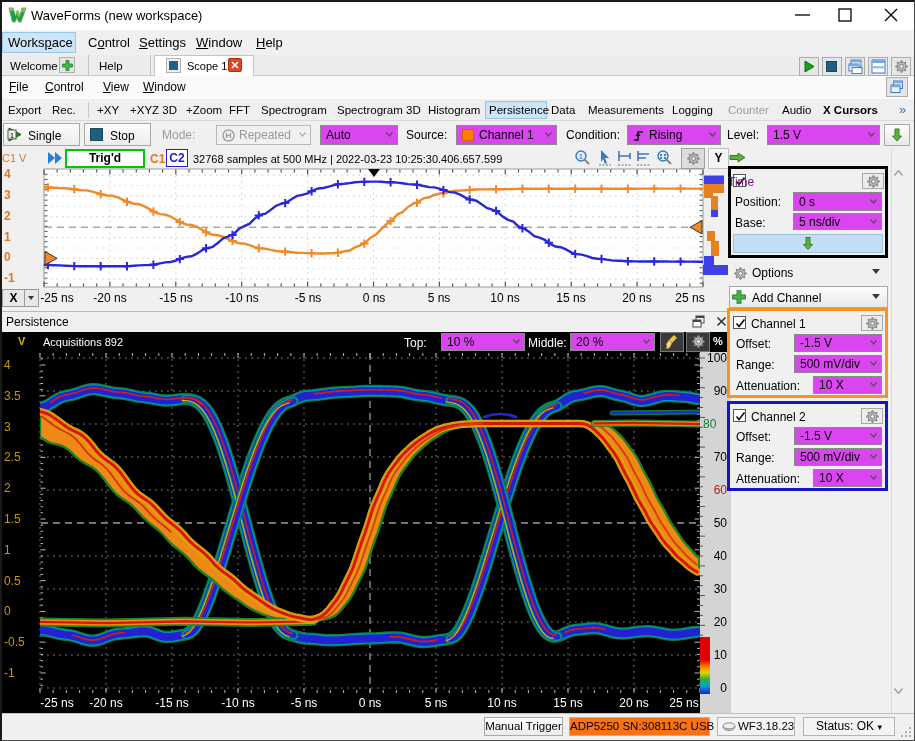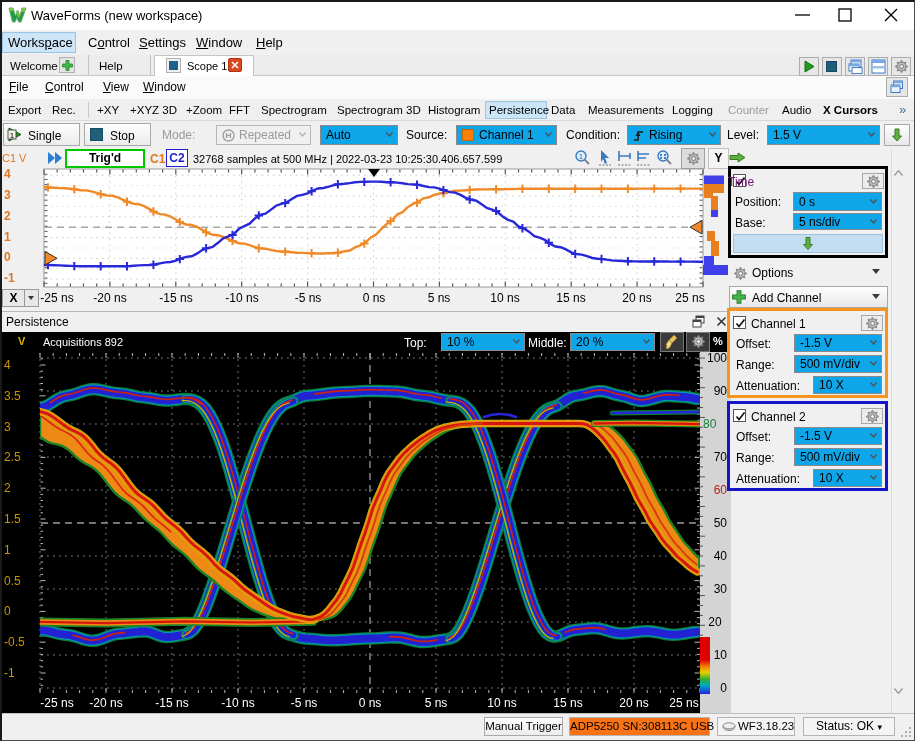--- a/index.html
+++ b/index.html
@@ -1,17 +1,17 @@
 <!DOCTYPE html>
 <html><head><meta charset="utf-8">
 <style>
 *{margin:0;padding:0;box-sizing:border-box;}
 body{width:915px;height:741px;position:relative;font-family:"Liberation Sans",sans-serif;font-size:12px;background:#f0f0f0;overflow:hidden;}
 .abs{position:absolute;}
-.combo{position:absolute;background:#0ea5e9;border:1px solid #8a8a8a;display:flex;align-items:center;padding-left:5px;color:#000;}
+.combo{position:absolute;background:#d946ef;border:1px solid #8a8a8a;display:flex;align-items:center;padding-left:5px;color:#000;}
 .combo .chev{position:absolute;right:4px;top:50%;margin-top:-3px;width:7px;height:5px;}
 .chev svg{display:block}
 .gearbtn{position:absolute;display:flex;align-items:center;justify-content:center;}
 .cbx{position:absolute;width:13px;height:13px;background:#fff;border:1px solid #555;}
 .cbx svg{position:absolute;left:1px;top:1px;}
 .ddarrow{position:absolute;width:0;height:0;border-left:4px solid transparent;border-right:4px solid transparent;border-top:5px solid #3a3a3a;}
 </style></head>
 <body>
 <div class="abs" style="left:0;top:0;width:915px;height:741px;border:1px solid #4a4a4a;border-top:2px solid #1a1a1a;border-left:2px solid #1a1a1a;z-index:99;pointer-events:none"></div>
 
@@ -796,21 +796,21 @@
 </svg>
 <div class="abs" style="left:700px;top:352px;width:31px;height:361px;background:#d4d4d4;"></div>
 <div class="abs" style="left:703px;top:351px;width:24px;text-align:right;color:#000;font-size:12px;">100</div>
 <div class="abs" style="left:703px;top:384px;width:24px;text-align:right;color:#000;font-size:12px;">90</div>
 <div class="abs" style="left:703px;top:417px;width:24px;text-align:left;color:#15803d;font-size:12px;">80</div>
 <div class="abs" style="left:703px;top:450px;width:24px;text-align:right;color:#000;font-size:12px;">70</div>
 <div class="abs" style="left:703px;top:483px;width:24px;text-align:right;color:#b91c1c;font-size:12px;">60</div>
 <div class="abs" style="left:703px;top:516px;width:24px;text-align:right;color:#000;font-size:12px;">50</div>
 <div class="abs" style="left:703px;top:549px;width:24px;text-align:right;color:#000;font-size:12px;">40</div>
 <div class="abs" style="left:703px;top:582px;width:24px;text-align:right;color:#000;font-size:12px;">30</div>
-<div class="abs" style="left:703px;top:615px;width:24px;text-align:center;color:#000;font-size:12px;">20</div>
+<div class="abs" style="left:703px;top:615px;width:24px;text-align:right;color:#000;font-size:12px;">20</div>
 <div class="abs" style="left:703px;top:648px;width:24px;text-align:right;color:#000;font-size:12px;">10</div>
 <div class="abs" style="left:703px;top:681px;width:24px;text-align:right;color:#000;font-size:12px;">0</div>
 <svg class="abs" style="left:700px;top:352px" width="6" height="361" viewBox="0 0 6 361">
     <line x1="0" y1="6.0" x2="5.0" y2="6.0" stroke="#555" stroke-width="1"></line>
     <line x1="0" y1="15.9" x2="3.0" y2="15.9" stroke="#555" stroke-width="1"></line>
     <line x1="0" y1="25.8" x2="3.0" y2="25.8" stroke="#555" stroke-width="1"></line>
     <line x1="0" y1="35.7" x2="5.0" y2="35.7" stroke="#555" stroke-width="1"></line>
     <line x1="0" y1="45.6" x2="3.0" y2="45.6" stroke="#555" stroke-width="1"></line>
     <line x1="0" y1="55.5" x2="3.0" y2="55.5" stroke="#555" stroke-width="1"></line>
     <line x1="0" y1="65.4" x2="5.0" y2="65.4" stroke="#555" stroke-width="1"></line>

